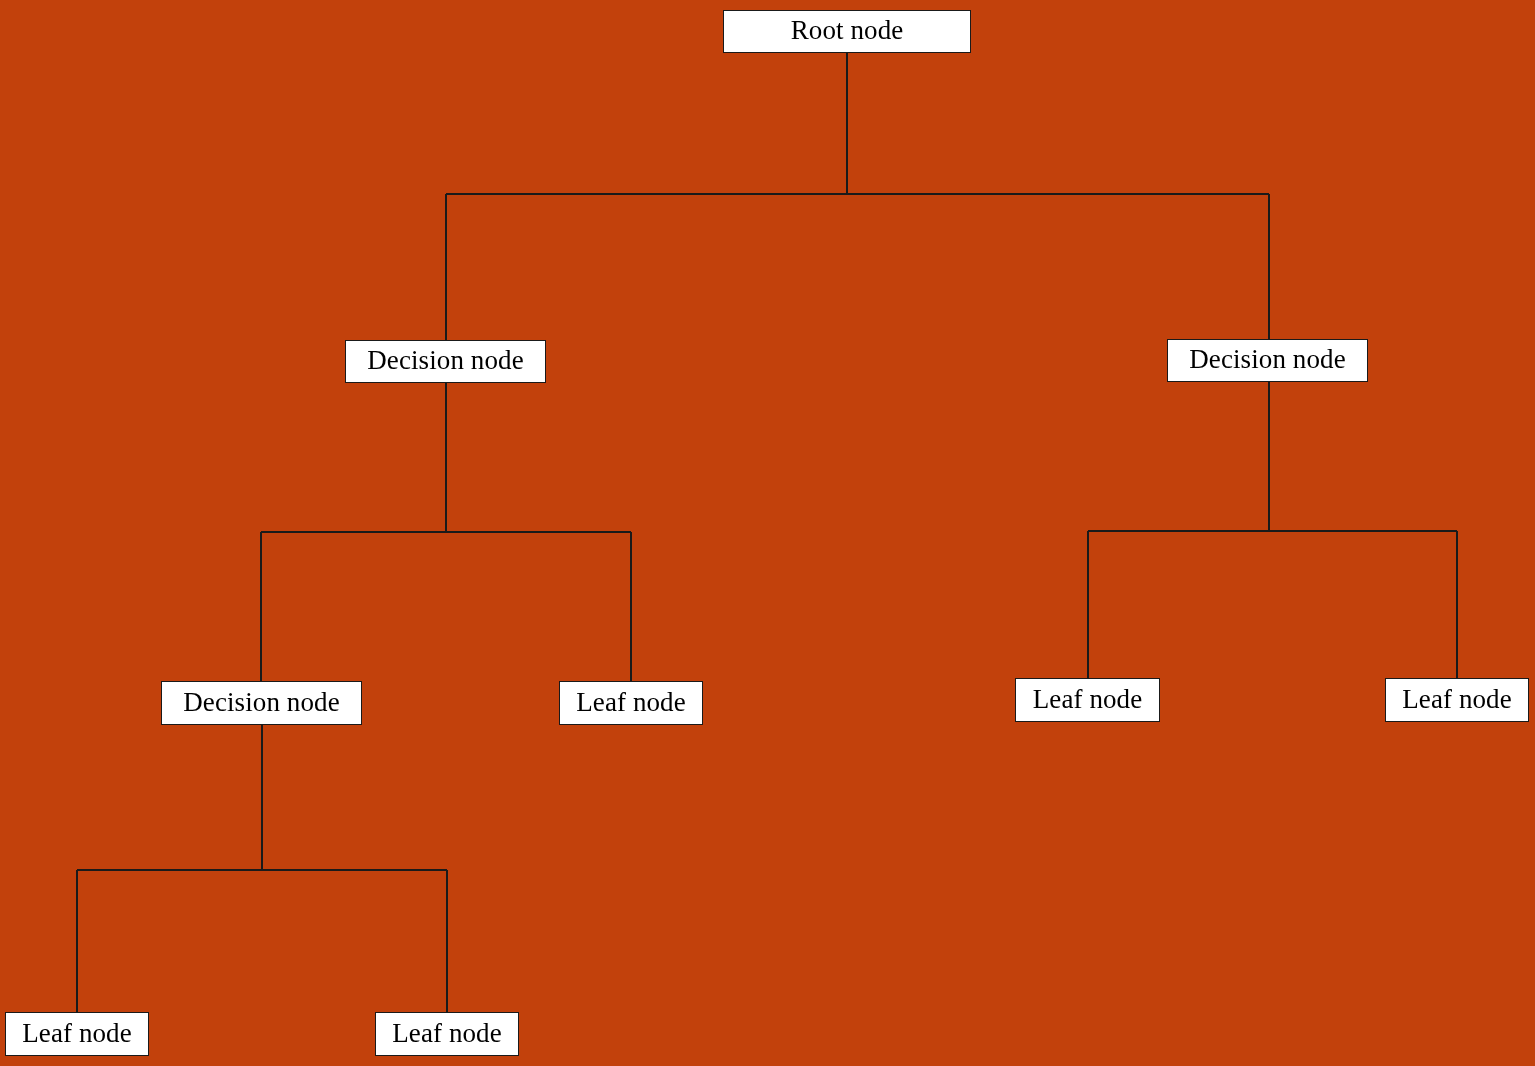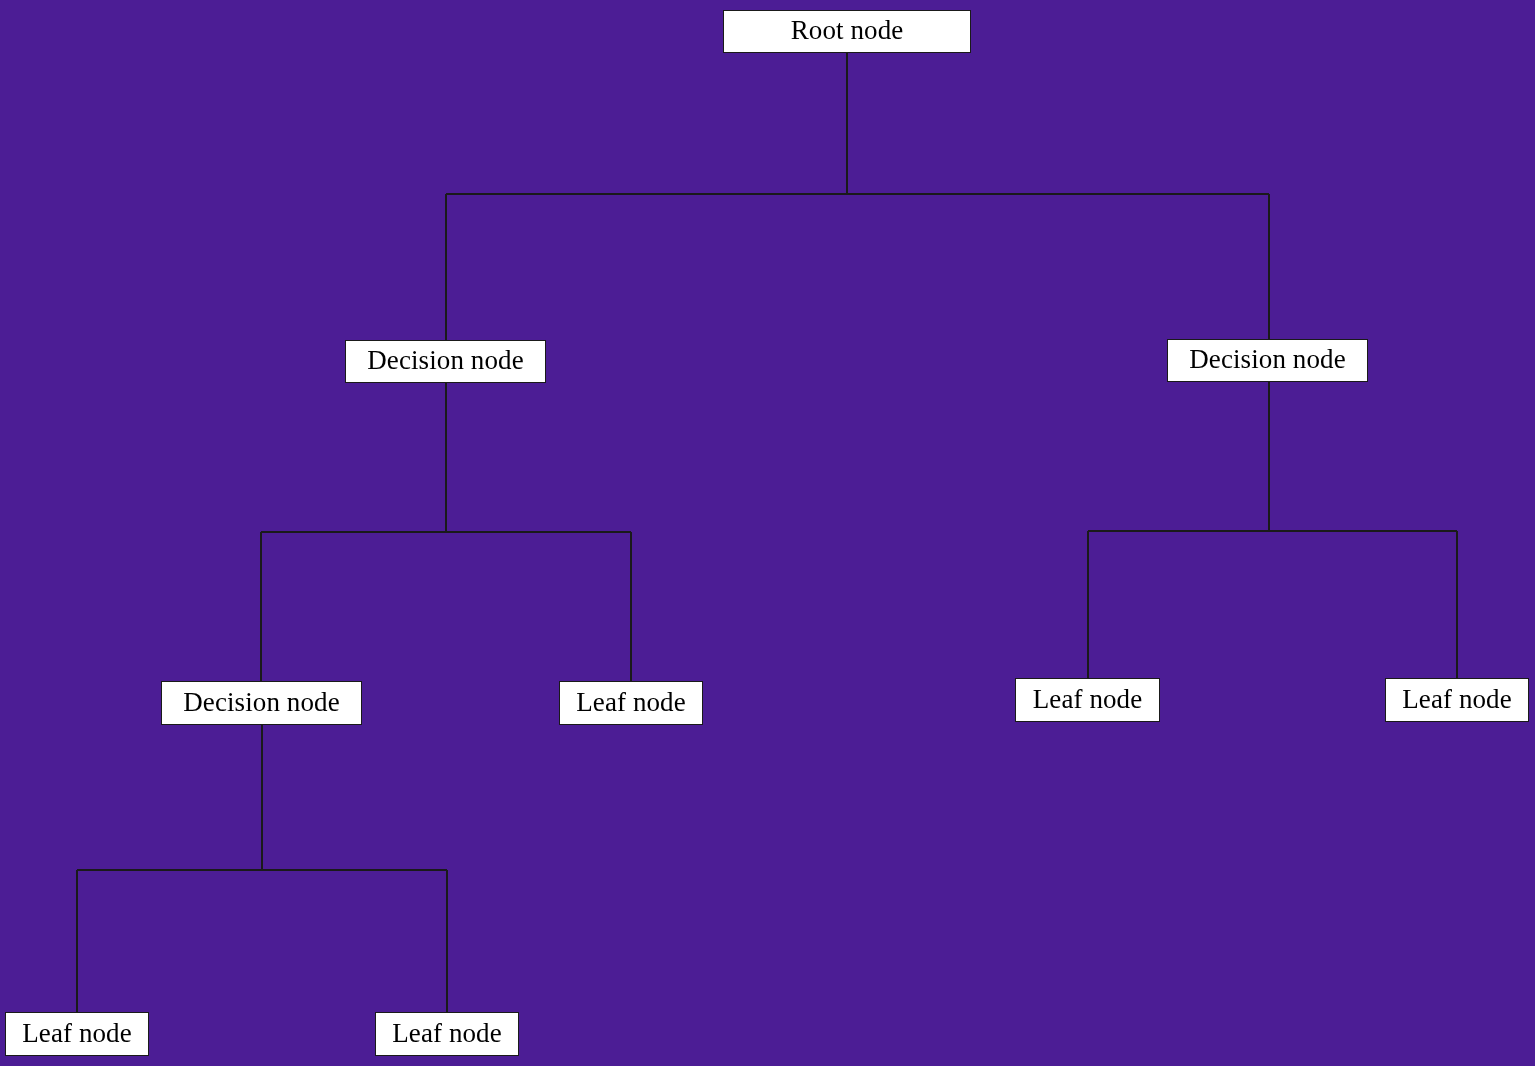--- a/index.html
+++ b/index.html
@@ -8,21 +8,21 @@
     padding: 0;
     background: #ffffff;
   }
   body {
     font-family: "Liberation Serif", "DejaVu Serif", serif;
   }
   #diagram-canvas {
     position: relative;
     width: 1535px;
     height: 1066px;
-    background: #4c1d95;
+    background: #c2410c;
     overflow: hidden;
   }
   #tree-edges {
     position: absolute;
     left: 0;
     top: 0;
     width: 1535px;
     height: 1066px;
     pointer-events: none;
   }

